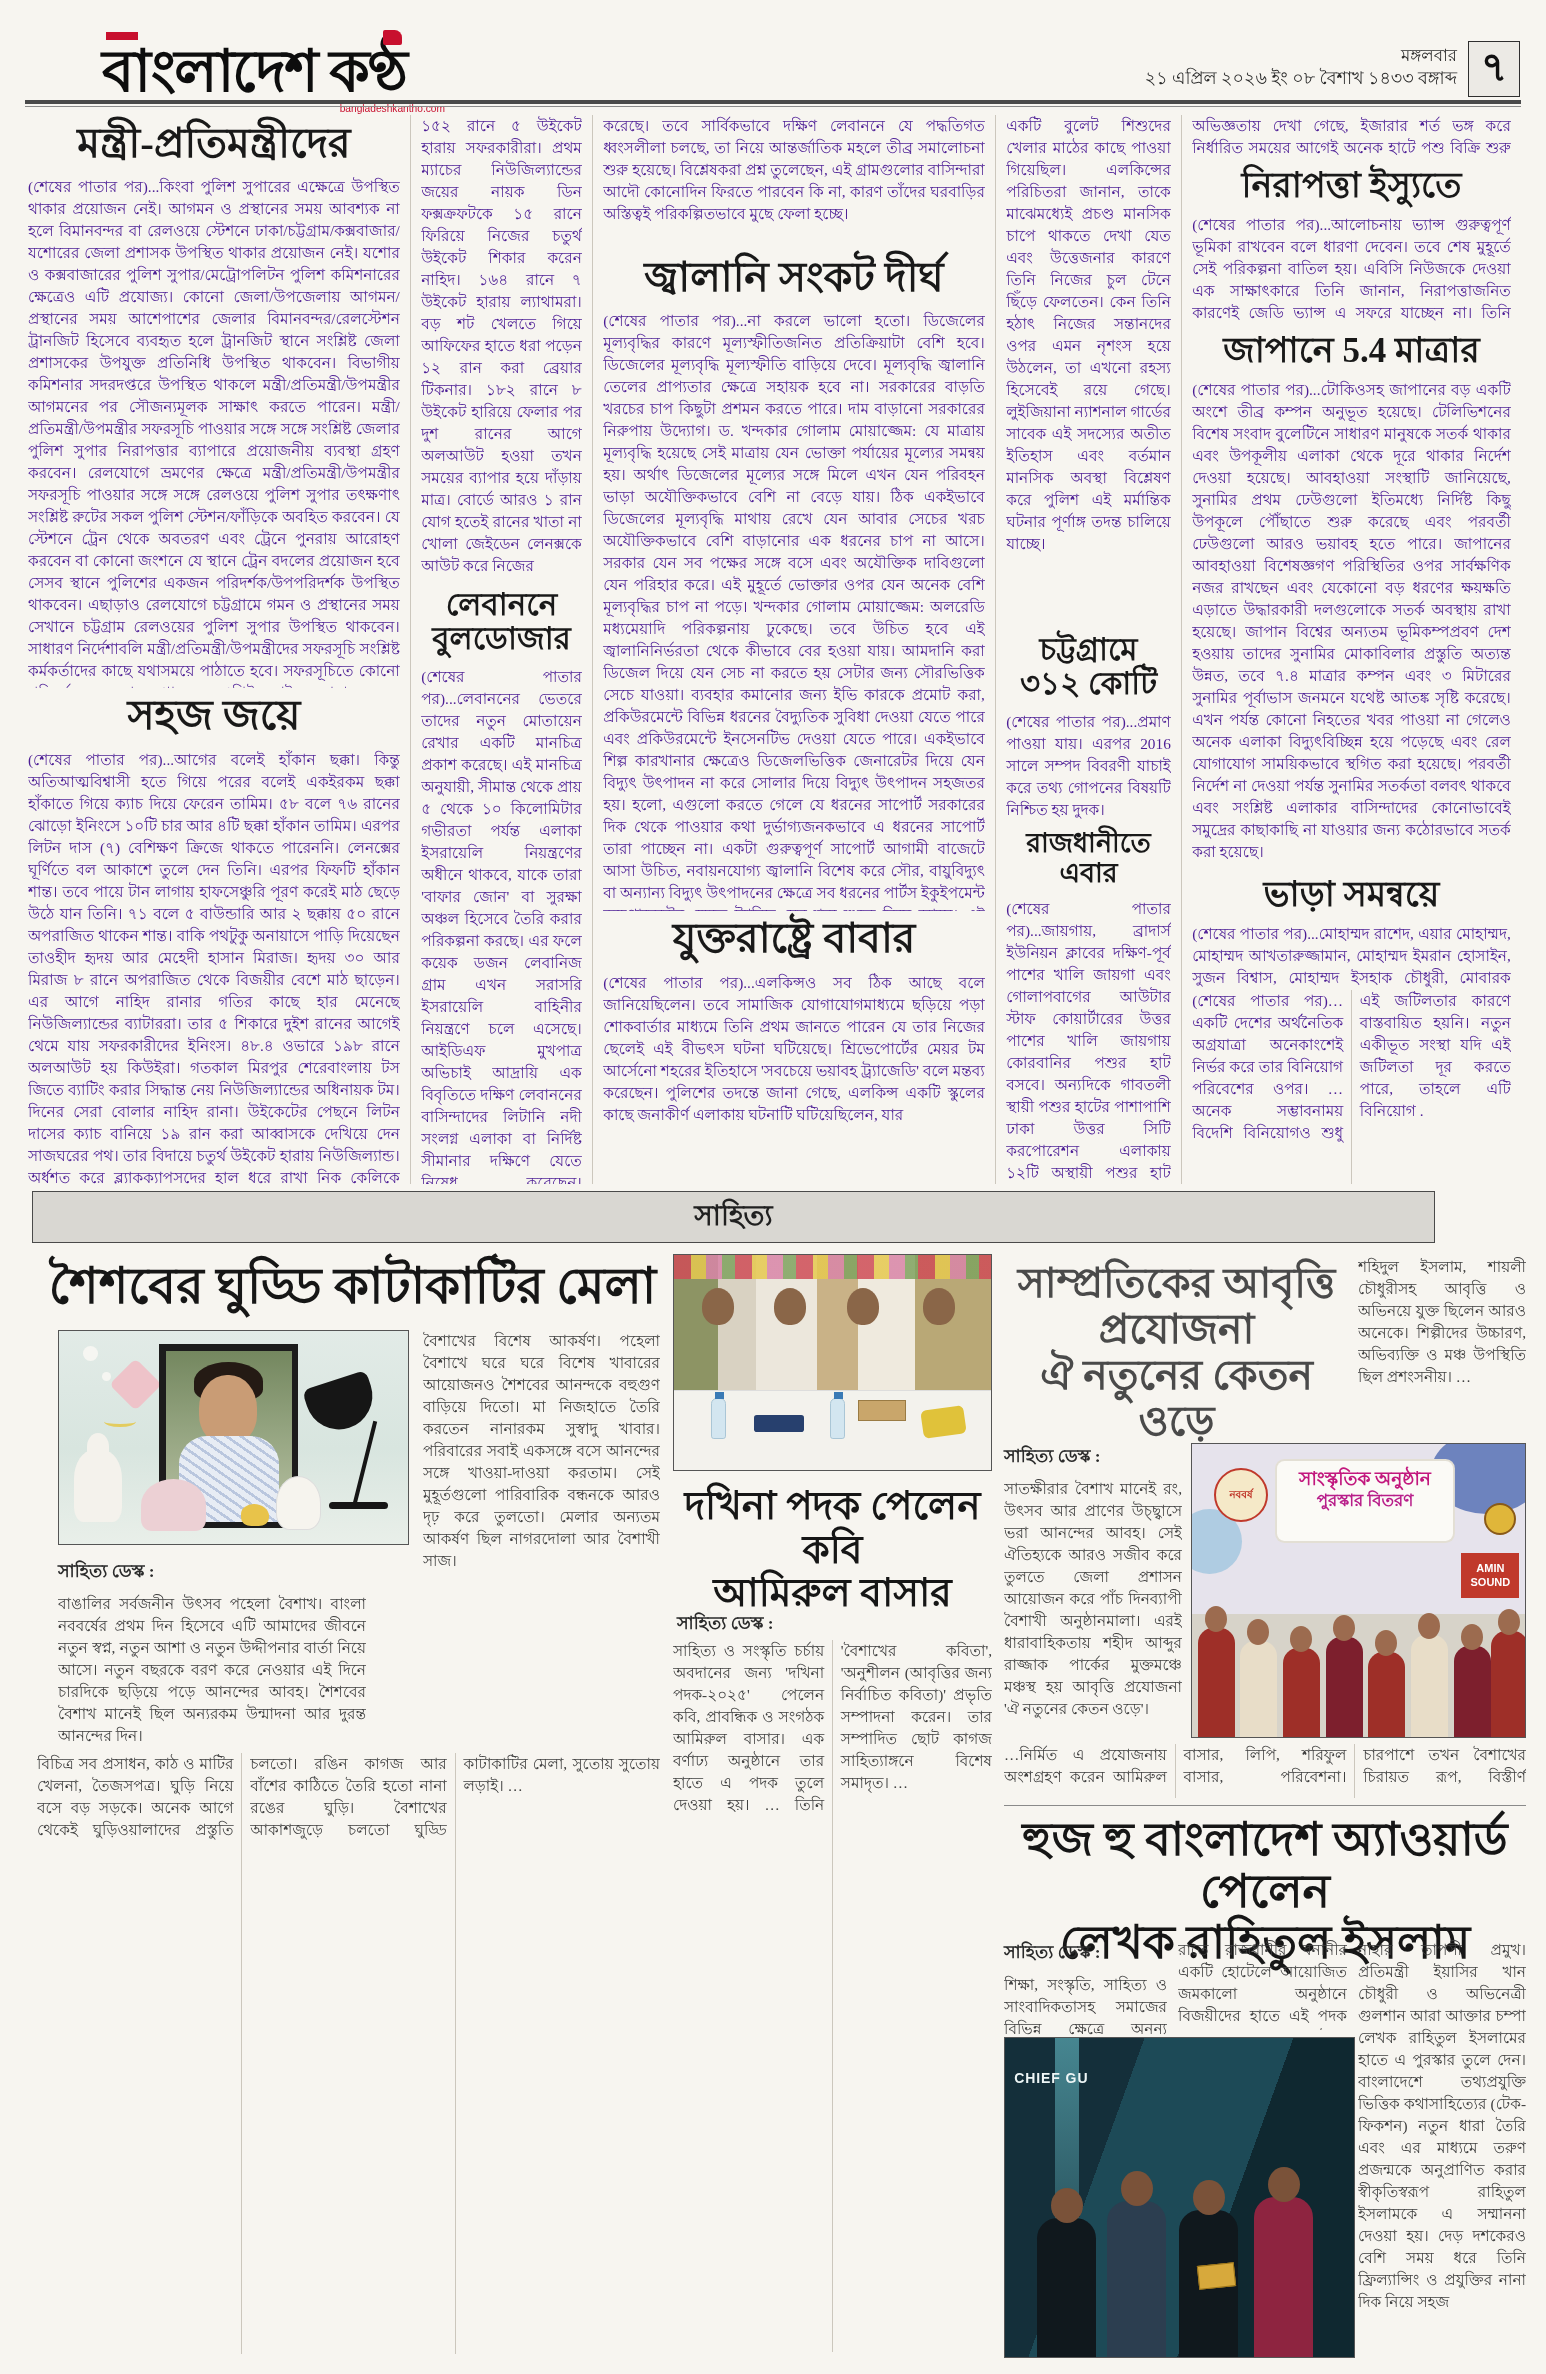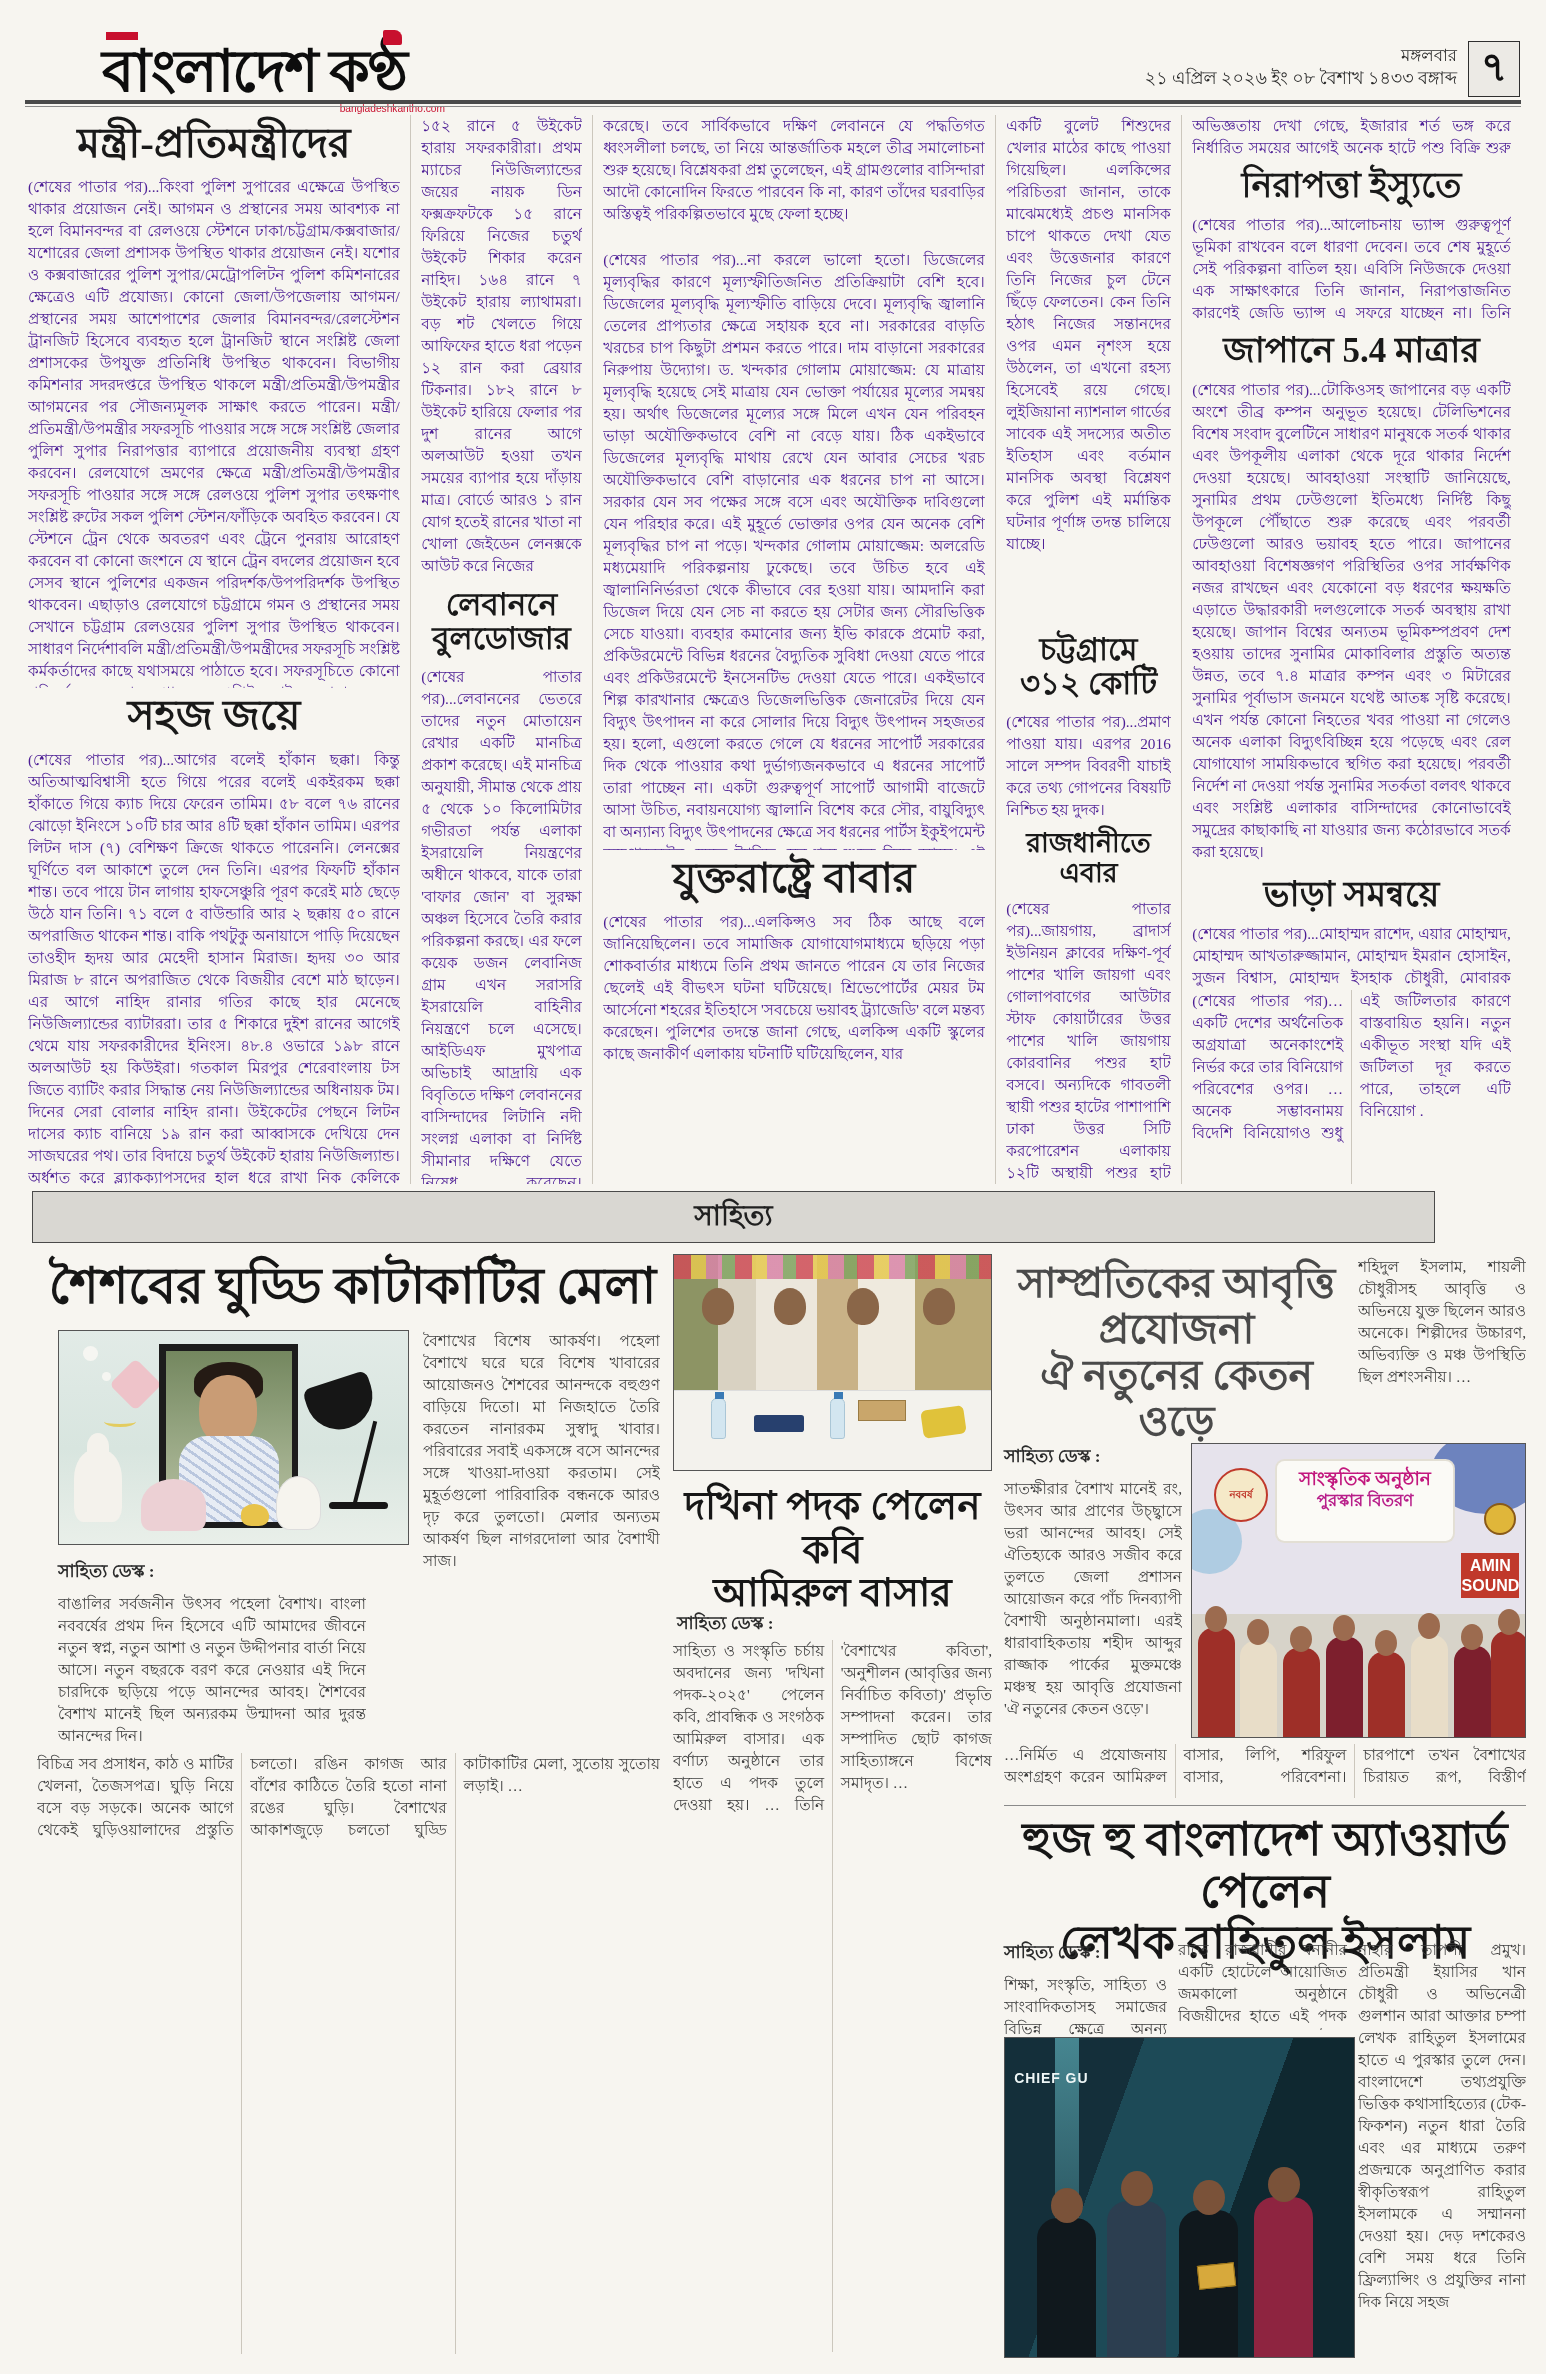--- a/index.html
+++ b/index.html
@@ -70,21 +70,21 @@
   .aw-box{position:absolute;right:85px;top:9.3px;width:48px;height:20.4px;background:#c9a66b;border:0.9px solid #9a7b44;}
   
   .cultural{background:linear-gradient(180deg,#e6e3ec 0 58%,#d7d3c9 58% 100%);}
   .cu-blob1{position:absolute;right:-16.7px;top:-13px;width:111px;height:83px;background:#4f6ab3;border-radius:50%;opacity:.8;}
   .cu-blob2{position:absolute;left:-15px;top:65px;width:65px;height:65px;background:#78b6d8;border-radius:50%;opacity:.5;}
   .cu-banner{position:absolute;left:85px;top:16.7px;width:176px;height:80px;background:#fbfaf6;border-radius:7.4px;text-align:center;padding-top:7.4px;box-shadow:0 0 0 1.9px #e3dfd4;}
   .cu-b1{font-size:18.6px;font-weight:700;color:#c2187e;line-height:1.2;}
   .cu-b2{font-size:16.7px;font-weight:700;color:#b81e8a;line-height:1.3;}
   .cu-badge{position:absolute;left:22px;top:24px;width:54px;height:54px;border-radius:50%;background:#f5e9c8;border:2.8px solid #c0392b;display:flex;align-items:center;justify-content:center;}
   .cu-badge span{font-size:10.2px;color:#c0392b;font-weight:700;}
-  .cu-amin{position:absolute;right:5.6px;top:109px;width:58px;height:45px;background:#c0392b;color:#fff;font-family:"Liberation Sans",sans-serif;font-weight:700;font-size:16px;text-align:center;display:flex;align-items:center;justify-content:center;line-height:1.2;padding:1.9px;}
+  .cu-amin{position:absolute;right:5.6px;top:109px;width:58px;height:45px;background:#c0392b;color:#fff;font-family:"Liberation Sans",sans-serif;font-weight:700;font-size:11px;text-align:center;display:flex;align-items:center;justify-content:center;line-height:1.2;padding:1.9px;}
   .cu-person{position:absolute;bottom:0;width:37px;height:109px;background:#9e2f28;border-radius:15px 15px 0 0;}
   .cu-person::before{content:"";position:absolute;left:7.4px;top:-22px;width:22px;height:26px;background:#9c6b4f;border-radius:50%;}
   .cu-person.alt{background:#e8ddc8;}
   .cu-person.alt2{background:#7d1f2d;}
   .cu-disc{position:absolute;right:9.3px;top:59px;width:32px;height:32px;border-radius:50%;background:#e0b63a;border:2.8px solid #8a5a18;}
   
   .stage{background:linear-gradient(110deg,#142f3a 0 30%,#1d4a57 30% 62%,#0f2830 62% 100%);}
   .st-beam{position:absolute;left:50px;top:0;width:24px;height:100%;background:linear-gradient(180deg,rgba(120,220,230,.5),rgba(120,220,230,.05));}
   .st-sign{position:absolute;left:9.3px;top:32px;color:#eef6f6;font-family:"Liberation Sans",sans-serif;font-weight:700;font-size:14px;letter-spacing:0.9px;}
   .st-person{position:absolute;bottom:0;width:59px;height:139px;background:#10181d;border-radius:20.4px 20.4px 0 0;}
@@ -130,20 +130,21 @@
       <p class="body-text" style="height:467px">১৫২ রানে ৫ উইকেট হারায় সফরকারীরা। প্রথম ম্যাচের নিউজিল্যান্ডের জয়ের নায়ক ডিন ফক্সক্রফটকে ১৫ রানে ফিরিয়ে নিজের চতুর্থ উইকেট শিকার করেন নাহিদ। ১৬৪ রানে ৭ উইকেট হারায় ল্যাথামরা। বড় শট খেলতে গিয়ে আফিফের হাতে ধরা পড়েন ১২ রান করা ব্রেয়ার টিকনার। ১৮২ রানে ৮ উইকেট হারিয়ে ফেলার পর দুশ রানের আগে অলআউট হওয়া তখন সময়ের ব্যাপার হয়ে দাঁড়ায় মাত্র। বোর্ডে আরও ১ রান যোগ হতেই রানের খাতা না খোলা জেইডেন লেনক্সকে আউট করে নিজের</p>
       <article style="display:flex;flex-direction:column;flex:1;min-height:0;">
         <h2 class="headline h34">লেবাননে বুলডোজার</h2>
         <p class="body-text grow">(শেষের পাতার পর)...লেবাননের ভেতরে তাদের নতুন মোতায়েন রেখার একটি মানচিত্র প্রকাশ করেছে। এই মানচিত্র অনুযায়ী, সীমান্ত থেকে প্রায় ৫ থেকে ১০ কিলোমিটার গভীরতা পর্যন্ত এলাকা ইসরায়েলি নিয়ন্ত্রণের অধীনে থাকবে, যাকে তারা 'বাফার জোন' বা সুরক্ষা অঞ্চল হিসেবে তৈরি করার পরিকল্পনা করছে। এর ফলে কয়েক ডজন লেবানিজ গ্রাম এখন সরাসরি ইসরায়েলি বাহিনীর নিয়ন্ত্রণে চলে এসেছে। আইডিএফ মুখপাত্র অভিচাই আদ্রায়ি এক বিবৃতিতে দক্ষিণ লেবাননের বাসিন্দাদের লিটানি নদী সংলগ্ন এলাকা বা নির্দিষ্ট সীমানার দক্ষিণে যেতে নিষেধ করেছেন। হিজবুল্লাহর কথিত তৎপরতার অজুহাত দেখিয়ে প্রধান শহর ডেবলে একজন ইসরায়েলি সেনাকে হাতুড়ি দিয়ে যিশু খ্রিস্টের একটি মূর্তি ভাঙতে দেখা গেছে। আইডিএফ এই ঘটনার সত্যতা যাচাই করে একে একজন সৈনিকের ব্যক্তিগত কর্মকাণ্ড বলে দায় এড়ানোর চেষ্টা</p>
       </article>
     </div>
 
     <div class="col c3">
       <p class="body-text" style="height:134px">করেছে। তবে সার্বিকভাবে দক্ষিণ লেবাননে যে পদ্ধতিগত ধ্বংসলীলা চলছে, তা নিয়ে আন্তর্জাতিক মহলে তীব্র সমালোচনা শুরু হয়েছে। বিশ্লেষকরা প্রশ্ন তুলেছেন, এই গ্রামগুলোর বাসিন্দারা আদৌ কোনোদিন ফিরতে পারবেন কি না, কারণ তাঁদের ঘরবাড়ির অস্তিত্বই পরিকল্পিতভাবে মুছে ফেলা হচ্ছে।</p>
       <article>
+        <h2 class="headline h46">জ্বালানি সংকট দীর্ঘ</h2>
         <p class="body-text" style="height:601px">(শেষের পাতার পর)...না করলে ভালো হতো। ডিজেলের মূল্যবৃদ্ধির কারণে মূল্যস্ফীতিজনিত প্রতিক্রিয়াটা বেশি হবে। ডিজেলের মূল্যবৃদ্ধি মূল্যস্ফীতি বাড়িয়ে দেবে। মূল্যবৃদ্ধি জ্বালানি তেলের প্রাপ্যতার ক্ষেত্রে সহায়ক হবে না। সরকারের বাড়তি খরচের চাপ কিছুটা প্রশমন করতে পারে। দাম বাড়ানো সরকারের নিরুপায় উদ্যোগ। ড. খন্দকার গোলাম মোয়াজ্জেম: যে মাত্রায় মূল্যবৃদ্ধি হয়েছে সেই মাত্রায় যেন ভোক্তা পর্যায়ের মূল্যের সমন্বয় হয়। অর্থাৎ ডিজেলের মূল্যের সঙ্গে মিলে এখন যেন পরিবহন ভাড়া অযৌক্তিকভাবে বেশি না বেড়ে যায়। ঠিক একইভাবে ডিজেলের মূল্যবৃদ্ধি মাথায় রেখে যেন আবার সেচের খরচ অযৌক্তিকভাবে বেশি বাড়ানোর এক ধরনের চাপ না আসে। সরকার যেন সব পক্ষের সঙ্গে বসে এবং অযৌক্তিক দাবিগুলো যেন পরিহার করে। এই মুহূর্তে ভোক্তার ওপর যেন অনেক বেশি মূল্যবৃদ্ধির চাপ না পড়ে। খন্দকার গোলাম মোয়াজ্জেম: অলরেডি মধ্যমেয়াদি পরিকল্পনায় ঢুকেছে। তবে উচিত হবে এই জ্বালানিনির্ভরতা থেকে কীভাবে বের হওয়া যায়। আমদানি করা ডিজেল দিয়ে যেন সেচ না করতে হয় সেটার জন্য সৌরভিত্তিক সেচে যাওয়া। ব্যবহার কমানোর জন্য ইভি কারকে প্রমোট করা, প্রকিউরমেন্টে বিভিন্ন ধরনের বৈদ্যুতিক সুবিধা দেওয়া যেতে পারে এবং প্রকিউরমেন্টে ইনসেনটিভ দেওয়া যেতে পারে। একইভাবে শিল্প কারখানার ক্ষেত্রেও ডিজেলভিত্তিক জেনারেটর দিয়ে যেন বিদ্যুৎ উৎপাদন না করে সোলার দিয়ে বিদ্যুৎ উৎপাদন সহজতর হয়। হলো, এগুলো করতে গেলে যে ধরনের সাপোর্ট সরকারের দিক থেকে পাওয়ার কথা দুর্ভাগ্যজনকভাবে এ ধরনের সাপোর্ট তারা পাচ্ছেন না। একটা গুরুত্বপূর্ণ সাপোর্ট আগামী বাজেটে আসা উচিত, নবায়নযোগ্য জ্বালানি বিশেষ করে সৌর, বায়ুবিদ্যুৎ বা অন্যান্য বিদ্যুৎ উৎপাদনের ক্ষেত্রে সব ধরনের পার্টস ইকুইপমেন্ট কম্পোনেন্টের ক্ষেত্রে ট্যারিফ যেন শূন্য শুল্কে নিয়ে আসে। এই কাজটা আগামী বাজেটে করতে পারে। ড. খন্দকার গোলাম মোয়াজ্জেম: প্রথমতো যুদ্ধ যদি দীর্ঘস্থায়ী হয়, যদিও এটা একটা অপ্রয়োজনীয় যুদ্ধ। কিন্তু তারপরে যদি এটা প্রলম্বিত হয় এবং হরমুজ প্রণালি স্বাভাবিক অবস্থায় আসতে সময় লাগে তাহলে জ্বালানির প্রাপ্যতা, এলএনজি প্রাপ্যতা এবং অন্যান্য উদ্যোগ যদি নিতে দেরি হয় তাহলে মূল্যস্ফীতির প্রতিক্রিয়া বেড়ে প্রায় সাড়ে ১৩ শতাংশ পর্যন্ত উন্নীত হতে পারে। একইভাবে জিডিপিতে এর প্রভাব পড়তে পারে ০ দশমিক ৬ শতাংশ পর্যন্ত। ইন্টারেস্ট রেট বাড়তে পারে প্রায় ৫ শতাংশ পর্যন্ত। একইভাবে টাকার আরও ডিভ্যালু হতে পারে। এই বিষয়গুলোর আশঙ্কা আছে। সুতরাং সরকারকে এখনই প্র্যাগমেটিক পলিসি নিতে হবে।</p>
       </article>
       <article style="display:flex;flex-direction:column;flex:1;min-height:0;">
         <h2 class="headline h46">যুক্তরাষ্ট্রে বাবার</h2>
         <p class="body-text grow">(শেষের পাতার পর)...এলকিন্সও সব ঠিক আছে বলে জানিয়েছিলেন। তবে সামাজিক যোগাযোগমাধ্যমে ছড়িয়ে পড়া শোকবার্তার মাধ্যমে তিনি প্রথম জানতে পারেন যে তার নিজের ছেলেই এই বীভৎস ঘটনা ঘটিয়েছে। শ্রিভেপোর্টের মেয়র টম আর্সেনো শহরের ইতিহাসে 'সবচেয়ে ভয়াবহ ট্র্যাজেডি' বলে মন্তব্য করেছেন। পুলিশের তদন্তে জানা গেছে, এলকিন্স একটি স্কুলের কাছে জনাকীর্ণ এলাকায় ঘটনাটি ঘটিয়েছিলেন, যার</p>
       </article>
     </div>
 
     <div class="col c4">
       <p class="body-text" style="height:512px">একটি বুলেট শিশুদের খেলার মাঠের কাছে পাওয়া গিয়েছিল। এলকিন্সের পরিচিতরা জানান, তাকে মাঝেমধ্যেই প্রচণ্ড মানসিক চাপে থাকতে দেখা যেত এবং উত্তেজনার কারণে তিনি নিজের চুল টেনে ছিঁড়ে ফেলতেন। কেন তিনি হঠাৎ নিজের সন্তানদের ওপর এমন নৃশংস হয়ে উঠলেন, তা এখনো রহস্য হিসেবেই রয়ে গেছে। লুইজিয়ানা ন্যাশনাল গার্ডের সাবেক এই সদস্যের অতীত ইতিহাস এবং বর্তমান মানসিক অবস্থা বিশ্লেষণ করে পুলিশ এই মর্মান্তিক ঘটনার পূর্ণাঙ্গ তদন্ত চালিয়ে যাচ্ছে।</p>

